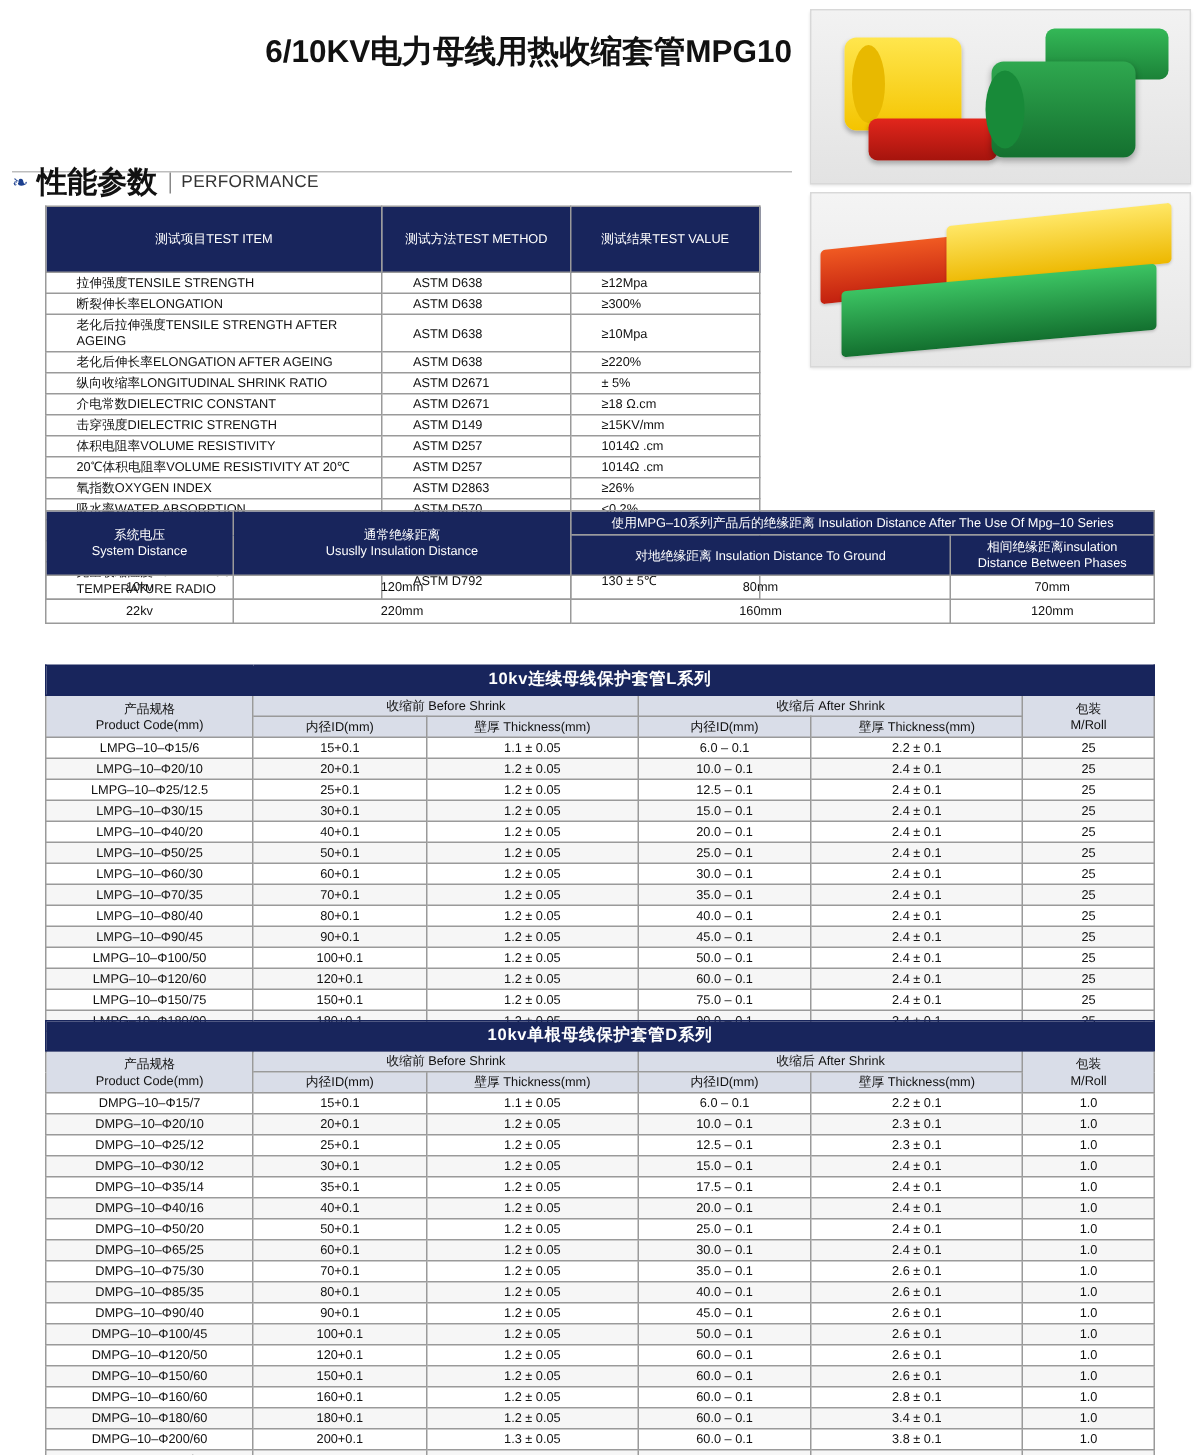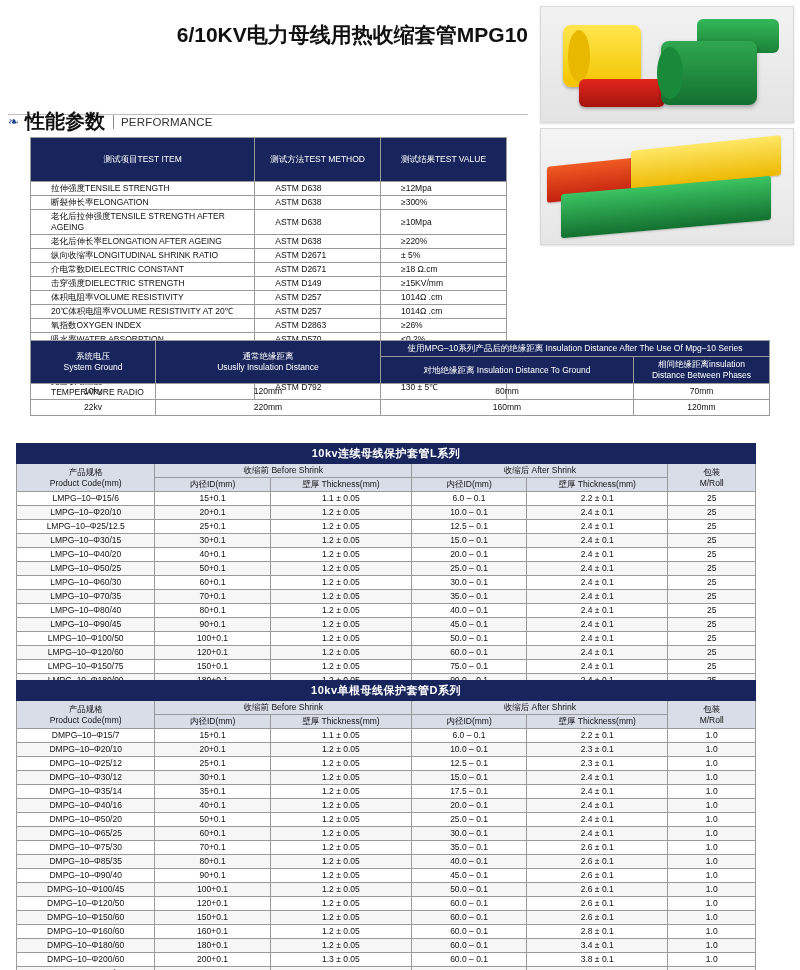--- a/index.html
+++ b/index.html
@@ -75,21 +75,21 @@
   .perf td.c3{width:109px;text-align:left;}
 
   
   .ins{position:absolute;left:30px;top:340px;width:740px;font-size:8.5px;text-align:center;}
   .ins th,.ins td{border:1px solid #9a9a9a;padding:2px 14px;line-height:11px;}
   .ins thead th{background:#18255c;color:#fff;font-weight:normal;font-size:8.5px;}
   .ins .hd-cn{display:block;font-size:8.5px;}
   .ins .hd-en{display:block;font-size:8.5px;}
 
   
-  .specwrap{position:absolute;left:16px;width:620px;}
+  .specwrap{position:absolute;left:30px;width:620px;}
   .spec{width:740px;font-size:8.5px;text-align:center;}
   .spec th,.spec td{border:1px solid #9a9a9a;padding:1px 3px;line-height:11px;}
   .spec .tbl-title{
     background:#18255c;color:#fff;font-size:11px;font-weight:bold;
     padding:4px 0;border:1px solid #18255c;letter-spacing:.5px;
   }
   .spec thead th{background:#d9dde8;color:#111;font-weight:normal;}
   .spec tbody td{background:#fff;}
   .spec tbody tr:nth-child(even) td{background:#f6f6f6;}
   .hd2{display:block;}
@@ -205,21 +205,21 @@
           <td class="c3">130 ± 5℃</td>
         </tr>
       </tbody>
   </table>
 
   <table class="ins">
     <thead>
       <tr>
         <th rowspan="2" style="width:96px;">
           <span class="hd-cn">系统电压</span>
-          <span class="hd-en">System Ground</span>
+          <span class="hd-en">System Distance</span>
         </th>
         <th rowspan="2" style="width:196px;">
           <span class="hd-cn">通常绝缘距离</span>
           <span class="hd-en">Ususlly Insulation Distance</span>
         </th>
         <th colspan="2">使用MPG–10系列产品后的绝缘距离 Insulation Distance After The Use Of Mpg–10 Series</th>
       </tr>
       <tr>
         <th style="width:224px;">对地绝缘距离 Insulation Distance To Ground</th>
         <th>相间绝缘距离insulation Distance Between Phases</th>

